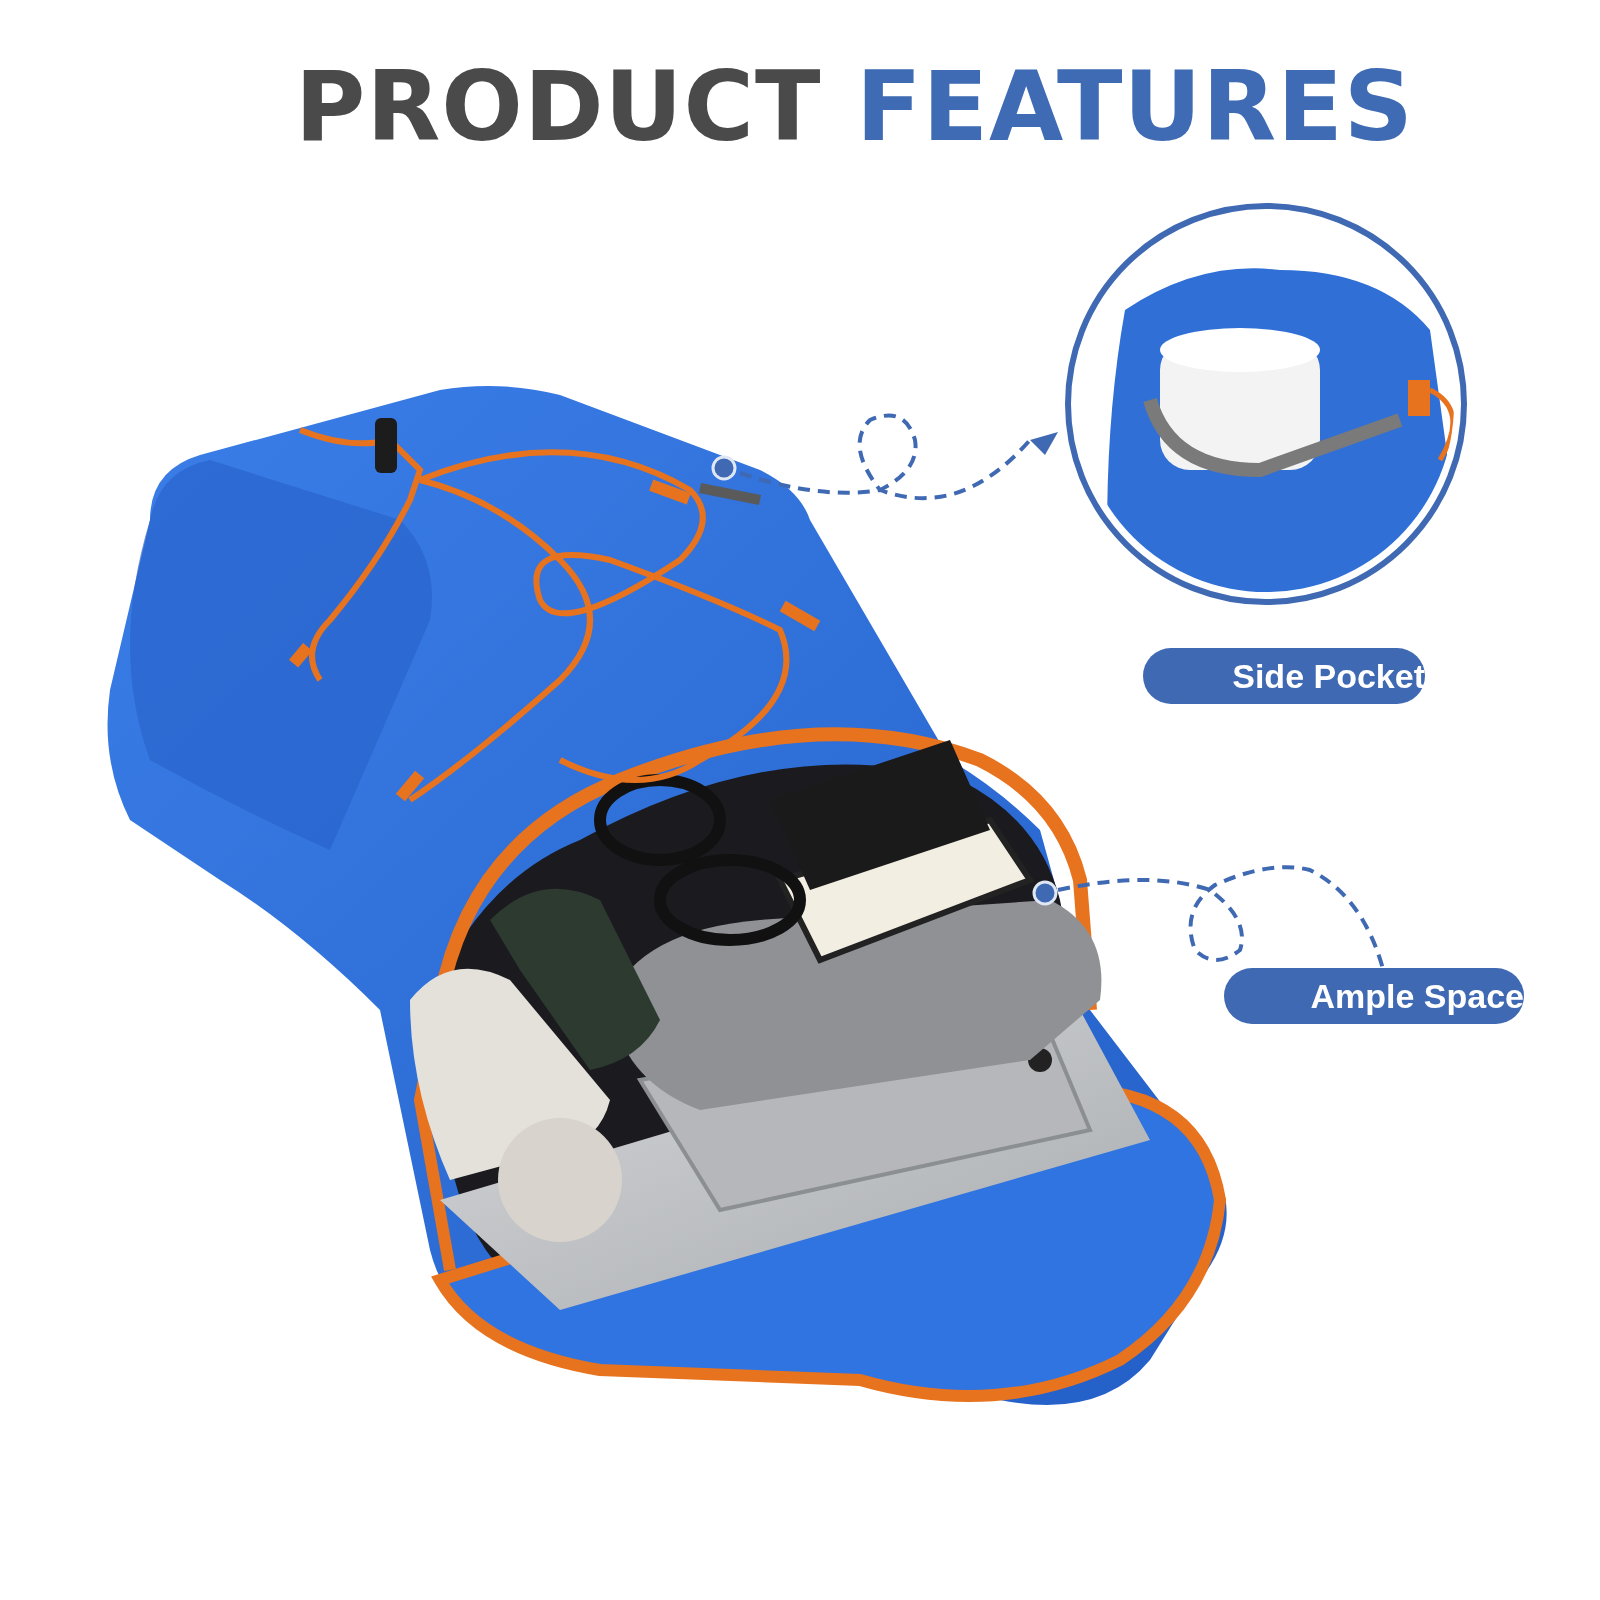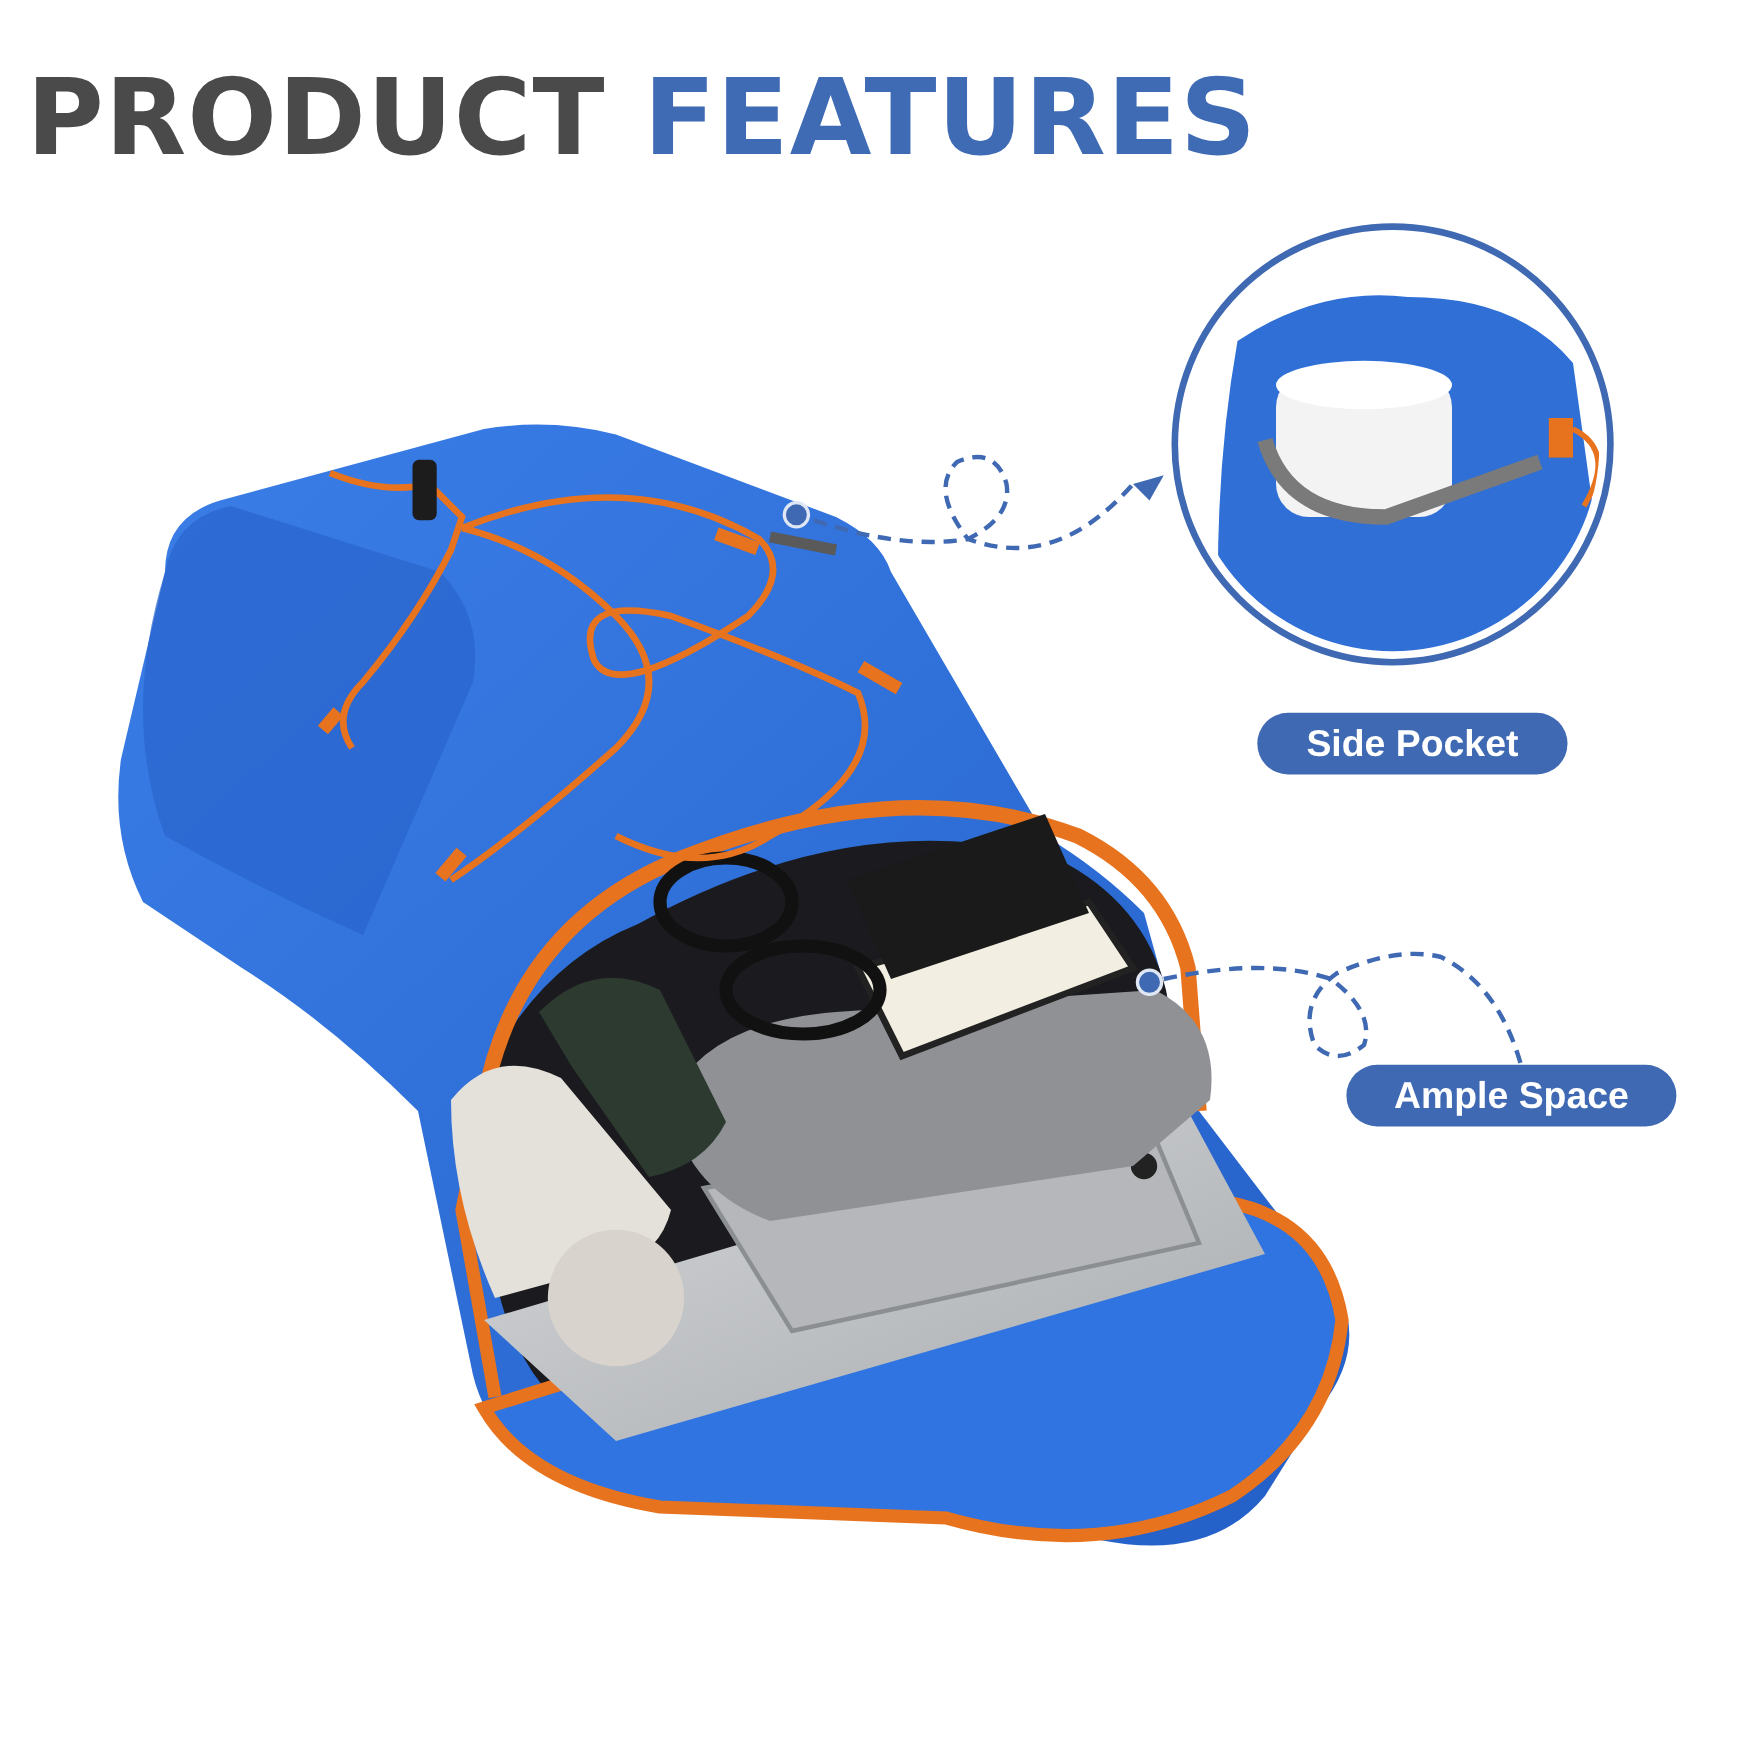--- a/index.html
+++ b/index.html
@@ -1,20 +1,20 @@
 <!DOCTYPE html>
 <html><head>
 <meta charset="utf-8">
 <style>
   html,body{margin:0;padding:0;background:#ffffff;}
   body{width:1600px;height:1600px;position:relative;overflow:hidden;font-family:"Liberation Sans",sans-serif;}
-  .title{position:absolute;top:52px;left:0;width:1414px;text-align:left;font-family:"DejaVu Sans",sans-serif;font-weight:bold;font-size:96px;letter-spacing:1px;line-height:110px;margin-left:24px;}
+  .title{position:absolute;top:52px;left:0;width:1414px;text-align:right;font-family:"DejaVu Sans",sans-serif;font-weight:bold;font-size:96px;letter-spacing:1px;line-height:110px;}
   .title .w1{color:#4a4a4a;}
   .title .w2{color:#3f6bb5;}
-  .pill{position:absolute;background:#3f69b2;color:#fff;border-radius:30px;font-family:"Liberation Sans",sans-serif;font-weight:bold;font-size:34px;text-align:center;line-height:56px;height:56px;}
+  .pill{position:absolute;background:#3f69b2;color:#fff;border-radius:30px;font-family:"Liberation Sans",sans-serif;font-weight:bold;font-size:34px;text-align:right;line-height:56px;height:56px;}
   svg{position:absolute;left:0;top:0;}
 </style>
 </head>
 <body>
 
 <div class="title">
   <span class="w1">PRODUCT</span>
   <span class="w2">FEATURES</span>
 </div>
 

